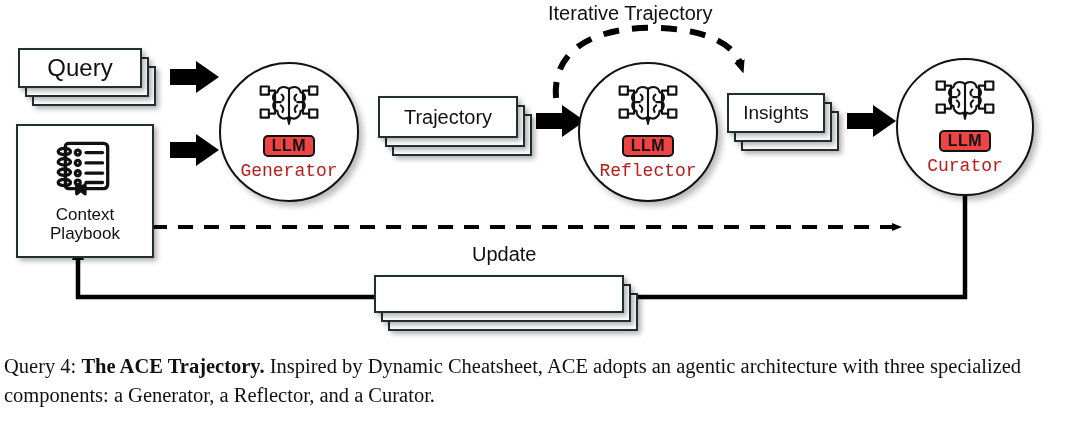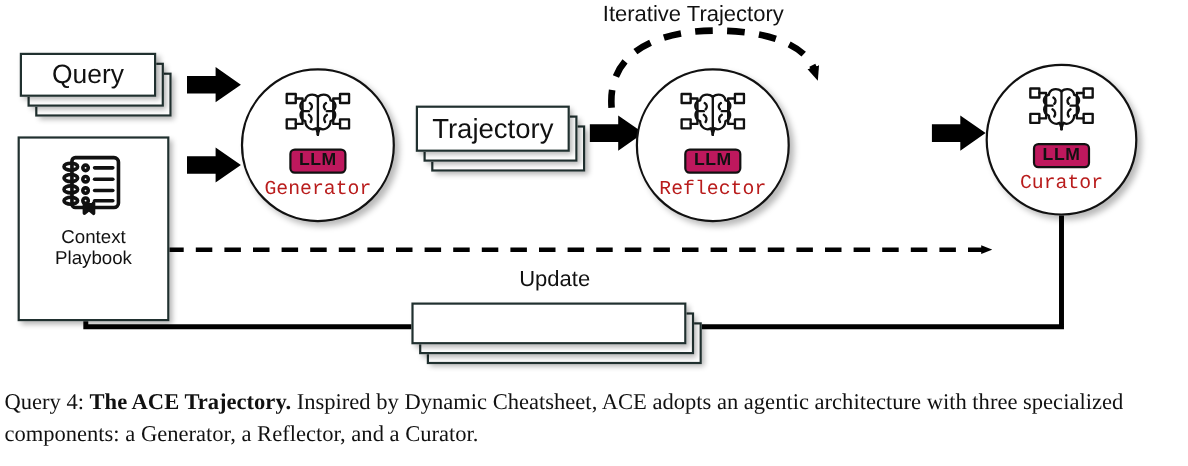--- a/index.html
+++ b/index.html
@@ -44,21 +44,21 @@
   .agent{
     position:absolute;box-sizing:border-box;border-radius:50%;
     background:#fff;border:2.5px solid #111;
     box-shadow:4px 4px 6px rgba(0,0,0,.28);
     display:flex;flex-direction:column;align-items:center;justify-content:center;
   }
   .agent .agent-name{color:#b91c1c;line-height:1;margin-top:2px;font-family:Liberation Mono, monospace;}
   .llm-badge{
     box-sizing:border-box;border:2.6px solid #111;border-radius:5px;
     padding:0px 7px;font-weight:bold;letter-spacing:.5px;line-height:1.15;
-    color:#111;background:#be185d;margin-top:1px;
+    color:#111;background:#ef4444;margin-top:1px;
   }
 
   
   .block-arrow{position:absolute;}
 
   
   .flabel{position:absolute;white-space:nowrap;color:#111;}
 
   
   #caption{
@@ -102,21 +102,21 @@
       </g>
     </svg>
 
     <div class="card-stack" style="left:18px;top:48px;width:150px;height:62px;">
       <div class="sheet s3" style="width:124px;height:40px;"></div>
       <div class="sheet s2" style="width:124px;height:40px;"></div>
       <div class="sheet s1" style="width:124px;height:40px;"></div>
       <div class="label" style="width:124px;height:40px;font-size:24px;">Query</div>
     </div>
 
-    <div class="plain-box" style="left:16px;top:124px;width:138px;height:168px;">
+    <div class="plain-box" style="left:16px;top:124px;width:138px;height:134px;">
 
       <span class="pb-icon" style="margin-top:7px;display:block;">
         <svg width="66" height="66" viewBox="0 0 64 64" fill="none" stroke="#111" stroke-width="3.2" stroke-linecap="round" stroke-linejoin="round">
 
           <path d="M16 10 H50 a4 4 0 0 1 4 4 V50 a4 4 0 0 1 -4 4 H16 a3 3 0 0 1 -3 -3 V13 a3 3 0 0 1 3 -3 z"></path>
 
           <ellipse cx="12" cy="18" rx="6" ry="3.1"></ellipse>
           <ellipse cx="12" cy="28" rx="6" ry="3.1"></ellipse>
           <ellipse cx="12" cy="38" rx="6" ry="3.1"></ellipse>
           <ellipse cx="12" cy="48" rx="6" ry="3.1"></ellipse>
@@ -175,21 +175,21 @@
         </svg>
       </span>
       <span class="llm-badge" style="font-size:16px;">LLM</span>
       <span class="agent-name" style="font-size:18px;margin-top:5px;">Generator</span>
     </div>
 
     <div class="card-stack" style="left:378px;top:96px;width:166px;height:66px;">
       <div class="sheet s3" style="width:140px;height:42px;"></div>
       <div class="sheet s2" style="width:140px;height:42px;"></div>
       <div class="sheet s1" style="width:140px;height:42px;"></div>
-      <div class="label" style="width:140px;height:42px;font-size:25px;">Trajectory</div>
+      <div class="label" style="width:140px;height:42px;font-size:20px;">Trajectory</div>
     </div>
 
     <div class="block-arrow" style="left:536px;top:103px;">
       <svg width="50" height="36" viewBox="0 0 50 36">
         <path d="M0,10 H26 V2 L49,18 L26,34 V26 H0 z" fill="#000"></path>
       </svg>
     </div>
 
     <div class="agent" style="left:578px;top:62px;width:140px;height:140px;">
       <span class="brain">
@@ -208,20 +208,26 @@
           <path d="M27 13 C30 15 30 18 28 20"></path>
           <path d="M26 26 C29 28 30 31 28 34"></path>
           <path d="M45 13 C42 15 42 18 44 20"></path>
           <path d="M46 26 C43 28 42 31 44 34"></path>
         </svg>
       </span>
       <span class="llm-badge" style="font-size:16px;">LLM</span>
       <span class="agent-name" style="font-size:18px;margin-top:5px;">Reflector</span>
     </div>
 
+    <div class="card-stack" style="left:727px;top:93px;width:124px;height:62px;">
+      <div class="sheet s3" style="width:98px;height:40px;"></div>
+      <div class="sheet s2" style="width:98px;height:40px;"></div>
+      <div class="sheet s1" style="width:98px;height:40px;"></div>
+      <div class="label" style="width:98px;height:40px;font-size:19px;">Insights</div>
+    </div>
 
     <div class="block-arrow" style="left:847px;top:103px;">
       <svg width="50" height="36" viewBox="0 0 50 36">
         <path d="M0,10 H26 V2 L49,18 L26,34 V26 H0 z" fill="#000"></path>
       </svg>
     </div>
 
     <div class="agent" style="left:896px;top:58px;width:138px;height:138px;">
       <span class="brain">
         <svg width="60" height="46" viewBox="0 0 72 56" fill="none" stroke="#111" stroke-width="2.6" stroke-linecap="round" stroke-linejoin="round">

